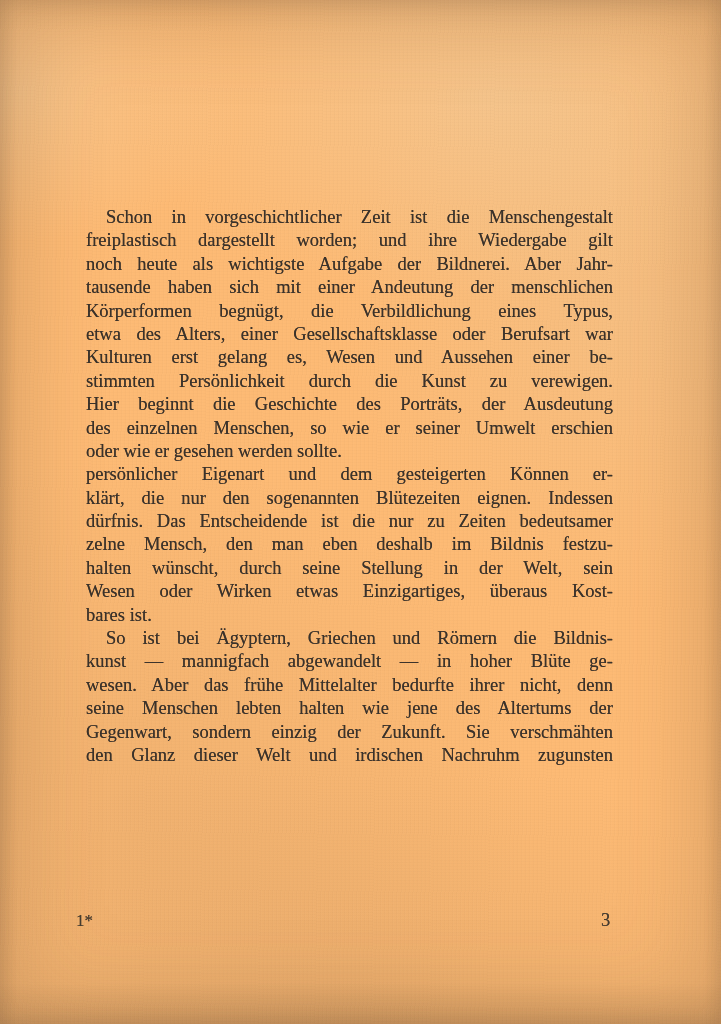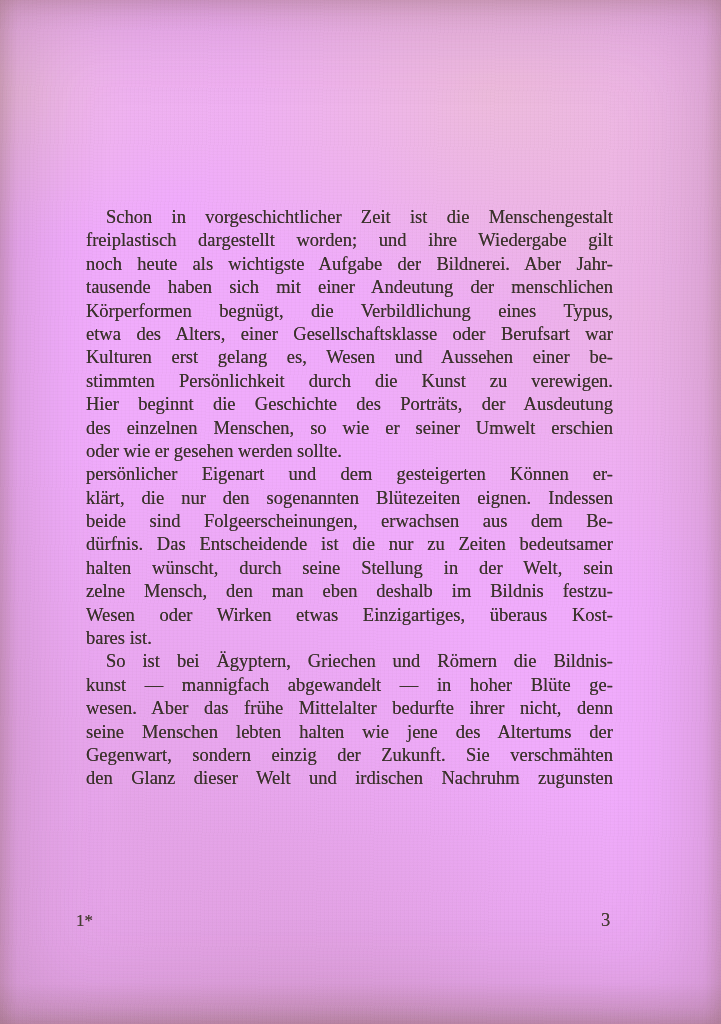--- a/index.html
+++ b/index.html
@@ -12,21 +12,21 @@
     overflow: hidden;
     font-family: "Liberation Serif", "DejaVu Serif", serif;
     background: #c9ab84;
     position: relative;
   }
   .page {
     position: absolute;
     inset: 0;
     width: 721px;
     height: 1024px;
-    background: #f0abfc;
+    background: #fdba74;
     overflow: hidden;
   }
   
   .paper-tone {
     position: absolute;
     inset: 0;
     pointer-events: none;
     background:
       radial-gradient(520px 300px at 68% 9%,  rgba(233,211,174,0.38), rgba(233,211,174,0) 70%),
       radial-gradient(420px 420px at 88% 30%, rgba(226,203,166,0.25), rgba(226,203,166,0) 70%),
@@ -99,24 +99,23 @@
         <div class="line">etwa des Alters, einer Gesellschaftsklasse oder Berufsart war</div>
         <div class="line">Kulturen erst gelang es, Wesen und Aussehen einer be-</div>
         <div class="line">stimmten Persönlichkeit durch die Kunst zu verewigen.</div>
         <div class="line">Hier beginnt die Geschichte des Porträts, der Ausdeutung</div>
         <div class="line">des einzelnen Menschen, so wie er seiner Umwelt erschien</div>
         <div class="line flush-last">oder wie er gesehen werden sollte.</div>
       </div>
       <div class="paragraph">
         <div class="line">persönlicher Eigenart und dem gesteigerten Können er-</div>
         <div class="line">klärt, die nur den sogenannten Blütezeiten eignen. Indessen</div>
-        <div class="line">beide sind Folgeerscheinungen, erwachsen aus dem Be-</div>
         <div class="line">dürfnis. Das Entscheidende ist die nur zu Zeiten bedeutsamer</div>
+        <div class="line">zelne Mensch, den man eben deshalb im Bildnis festzu-</div>
         <div class="line">halten wünscht, durch seine Stellung in der Welt, sein</div>
-        <div class="line">zelne Mensch, den man eben deshalb im Bildnis festzu-</div>
         <div class="line">Wesen oder Wirken etwas Einzigartiges, überaus Kost-</div>
         <div class="line flush-last">bares ist.</div>
       </div>
       <div class="paragraph">
         <div class="line first">So ist bei Ägyptern, Griechen und Römern die Bildnis-</div>
         <div class="line">kunst — mannigfach abgewandelt — in hoher Blüte ge-</div>
         <div class="line">wesen. Aber das frühe Mittelalter bedurfte ihrer nicht, denn</div>
         <div class="line">seine Menschen lebten halten wie jene des Altertums der</div>
         <div class="line">Gegenwart, sondern einzig der Zukunft. Sie verschmähten</div>
         <div class="line">den Glanz dieser Welt und irdischen Nachruhm zugunsten</div>

